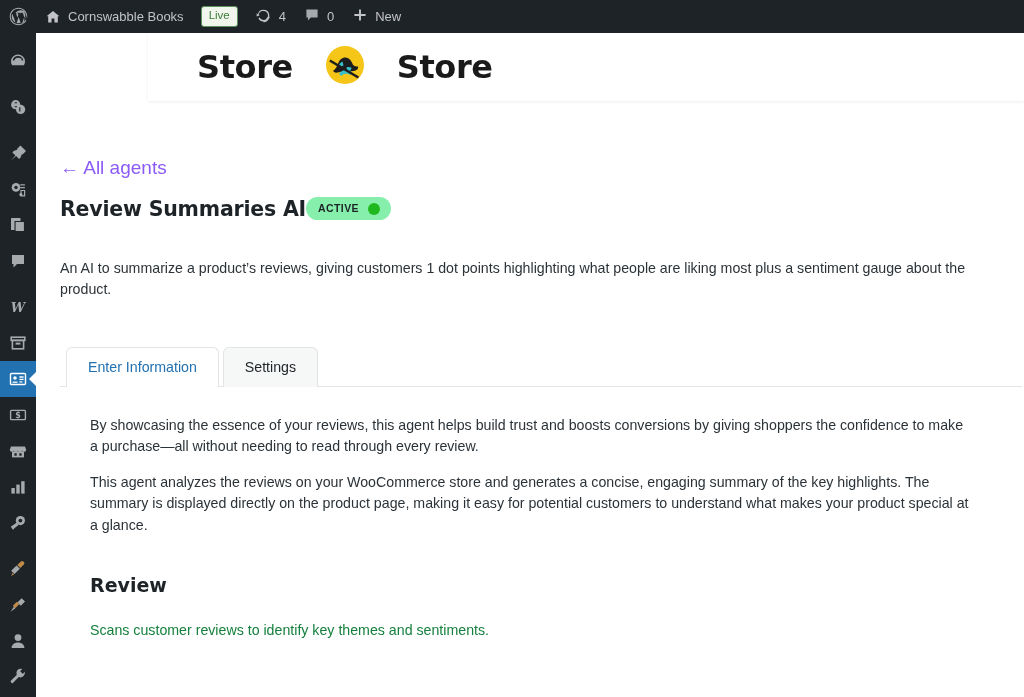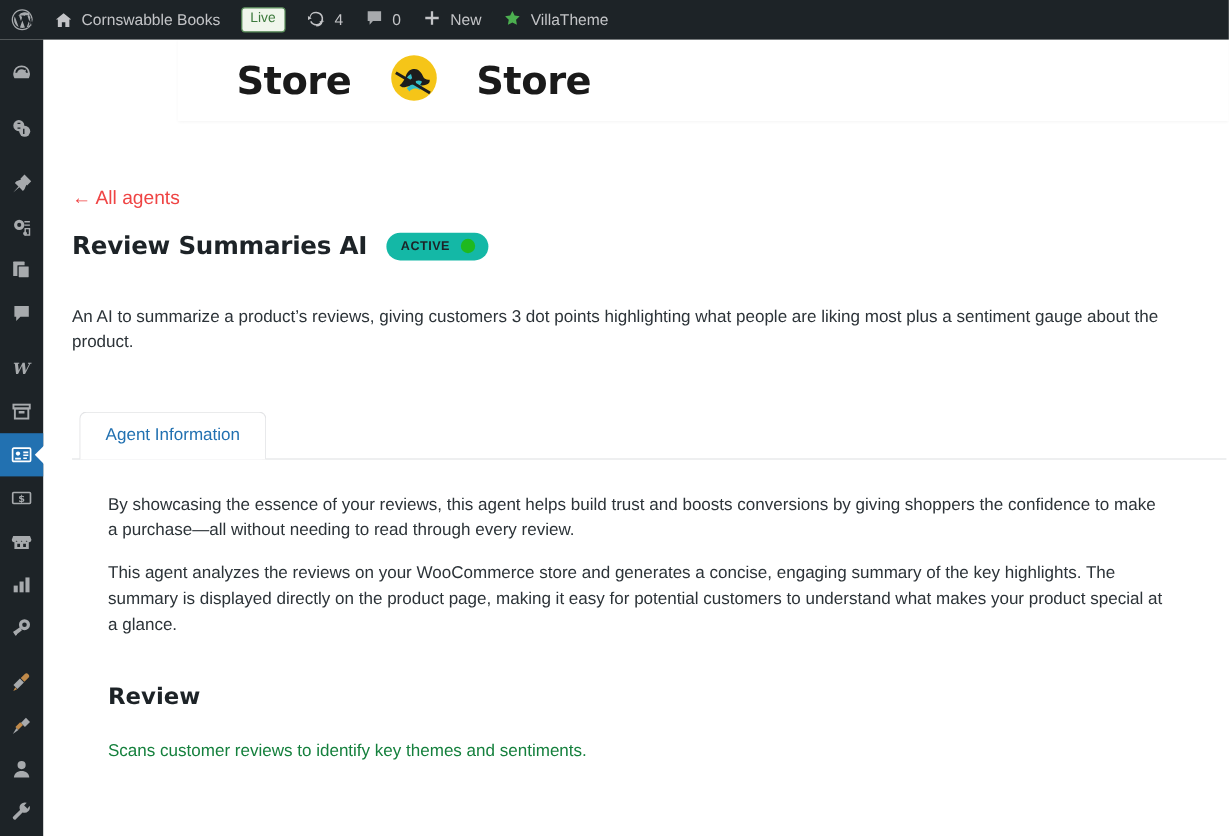--- a/index.html
+++ b/index.html
@@ -98,39 +98,39 @@
 
   
   #page {
     position: absolute; left: 0; top: 68px;
     width: 988px; height: 596px;
     padding: 0 24px;
   }
   #back-link {
     display: inline-block;
     margin-top: 56px;
-    color: #ef4444;
-    font-size: 16px;
+    color: #8b5cf6;
+    font-size: 19px;
     text-decoration: none;
     cursor: pointer;
   }
   #title-row {
-    display: flex; align-items: center; gap: 16px;
+    display: flex; 
     margin-top: 18px;
   }
   #page-title {
     font-family: "DejaVu Sans", sans-serif;
     font-size: 20.5px;
     font-weight: bold;
     color: #1d2327;
     letter-spacing: -0.2px;
   }
   #status-badge {
     display: inline-flex; align-items: center; gap: 9px;
-    background: #14b8a6;
+    background: #86efac;
     border-radius: 999px;
     padding: 5px 11px 5px 12px;
     height: 23px;
   }
   #status-badge .label {
     font-size: 10.5px;
     font-weight: bold;
     letter-spacing: 0.4px;
     color: #1d2327;
     line-height: 1;
@@ -243,28 +243,20 @@
     </span>
     <span class="ab-count">0</span>
   </div>
   <div class="ab-item">
     <span>
       <svg width="16" height="16" viewBox="0 0 20 20" fill="#c3c4c7">
         <path d="M8.8 3h2.4v5.8H17v2.4h-5.8V17H8.8v-5.8H3V8.8h5.8z"></path>
       </svg>
     </span>
     <span>New</span>
-  </div>
-  <div class="ab-item">
-    <span>
-      <svg width="16" height="16" viewBox="0 0 20 20" fill="#4caf50">
-        <path d="M10 2.6l2.35 4.76 5.25.77-3.8 3.7.9 5.23L10 14.6l-4.7 2.46.9-5.23-3.8-3.7 5.25-.77z"></path>
-      </svg>
-    </span>
-    <span>VillaTheme</span>
   </div>
 </div>
 
 <div id="adminmenu">
   <div class="menu-sep"></div>
 
   <div class="menu-item">
     <span>
       <svg width="20" height="20" viewBox="0 0 20 20" fill="#a7aaad">
         <path d="M10 3.5A7 7 0 0 0 3 10.5c0 1.4.4 2.6 1.1 3.7h11.8c.7-1.1 1.1-2.3 1.1-3.7a7 7 0 0 0-7-7zm0 1.6a5.4 5.4 0 0 1 5.3 4.5h-1.6a3.8 3.8 0 0 0-7.4 0H4.7A5.4 5.4 0 0 1 10 5.1zm2.9 1.9-2.4 3a1.2 1.2 0 1 0 1 1l2.2-3.2z"></path>
@@ -461,24 +453,25 @@
     <a id="back-link">← All agents</a>
 
     <div id="title-row">
       <h1 id="page-title">Review Summaries AI</h1>
       <span id="status-badge">
         <span class="label">ACTIVE</span>
         <span class="dot"></span>
       </span>
     </div>
 
-    <p id="agent-desc">An AI to summarize a product’s reviews, giving customers 3 dot points highlighting what people are liking most plus a sentiment gauge about the product.</p>
+    <p id="agent-desc">An AI to summarize a product’s reviews, giving customers 1 dot points highlighting what people are liking most plus a sentiment gauge about the product.</p>
 
     <div id="tabs">
-      <div class="tab active">Agent Information</div>
+      <div class="tab active">Enter Information</div>
+      <div class="tab inactive">Settings</div>
     </div>
 
     <div id="panel">
       <p class="body">By showcasing the essence of your reviews, this agent helps build trust and boosts conversions by giving shoppers the confidence to make a purchase—all without needing to read through every review.</p>
       <p class="body">This agent analyzes the reviews on your WooCommerce store and generates a concise, engaging summary of the key highlights. The summary is displayed directly on the product page, making it easy for potential customers to understand what makes your product special at a glance.</p>
 
       <h2 id="summary-heading">Review</h2>
 
       <div id="summary-list">
         <p>Scans customer reviews to identify key themes and sentiments.</p>

